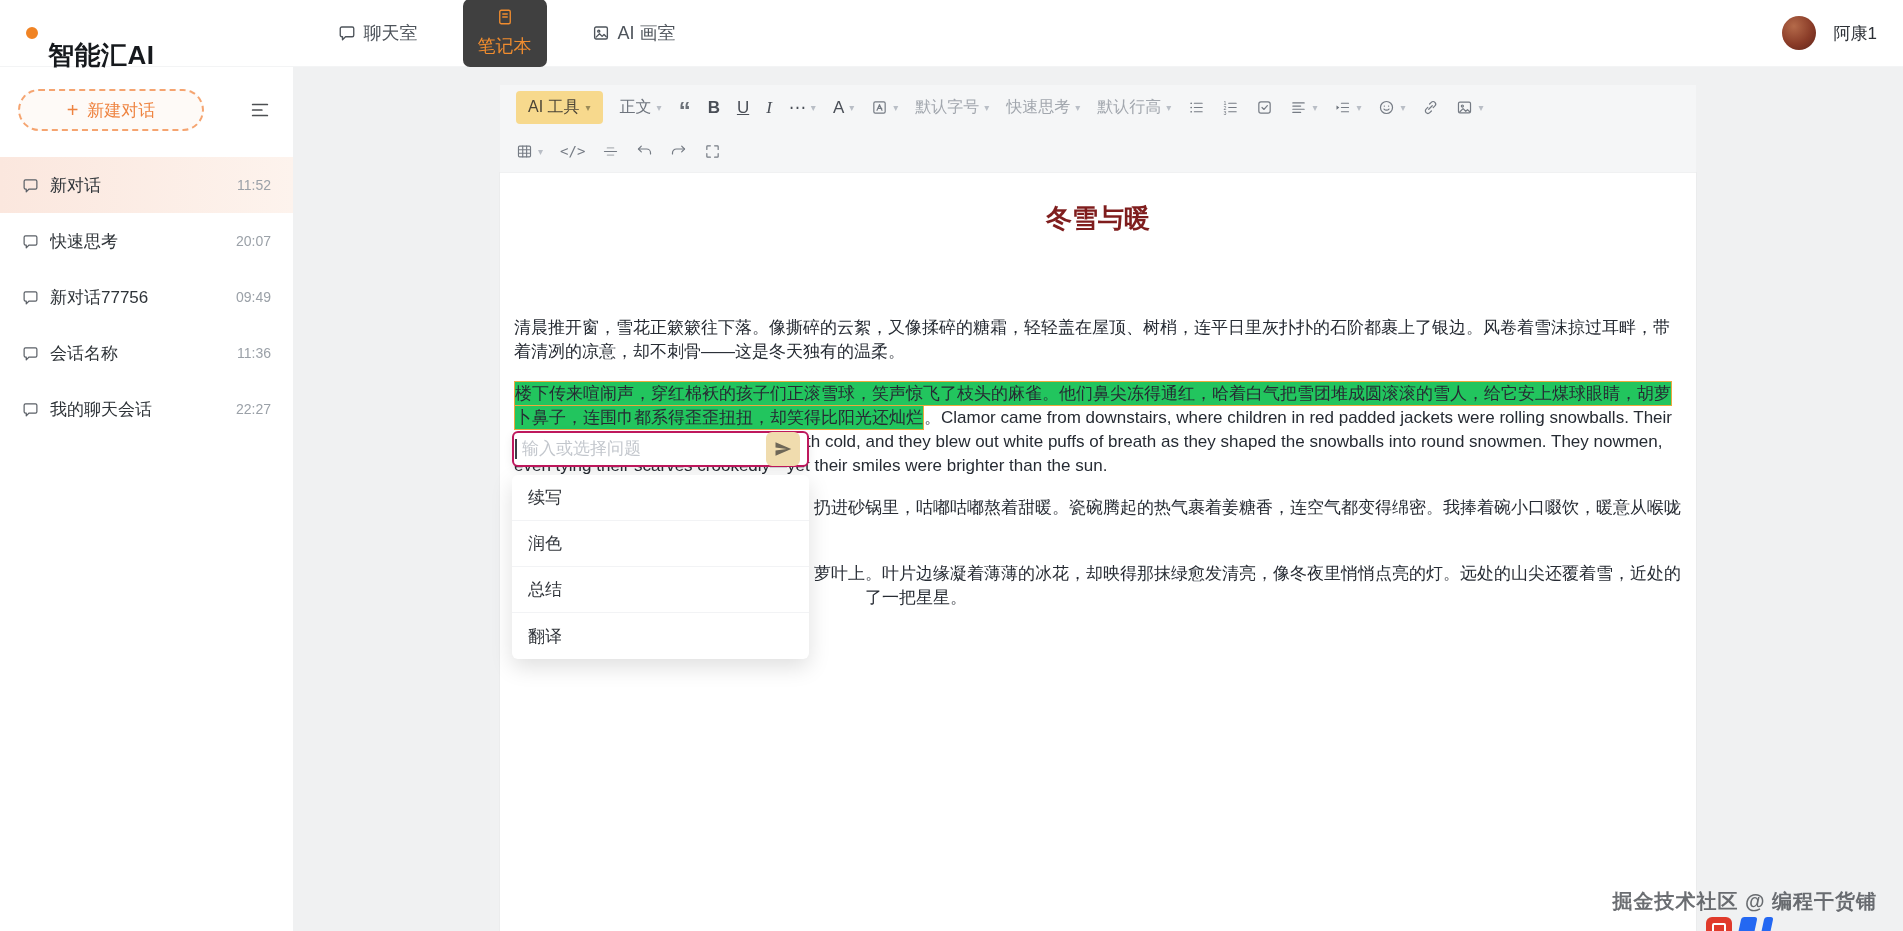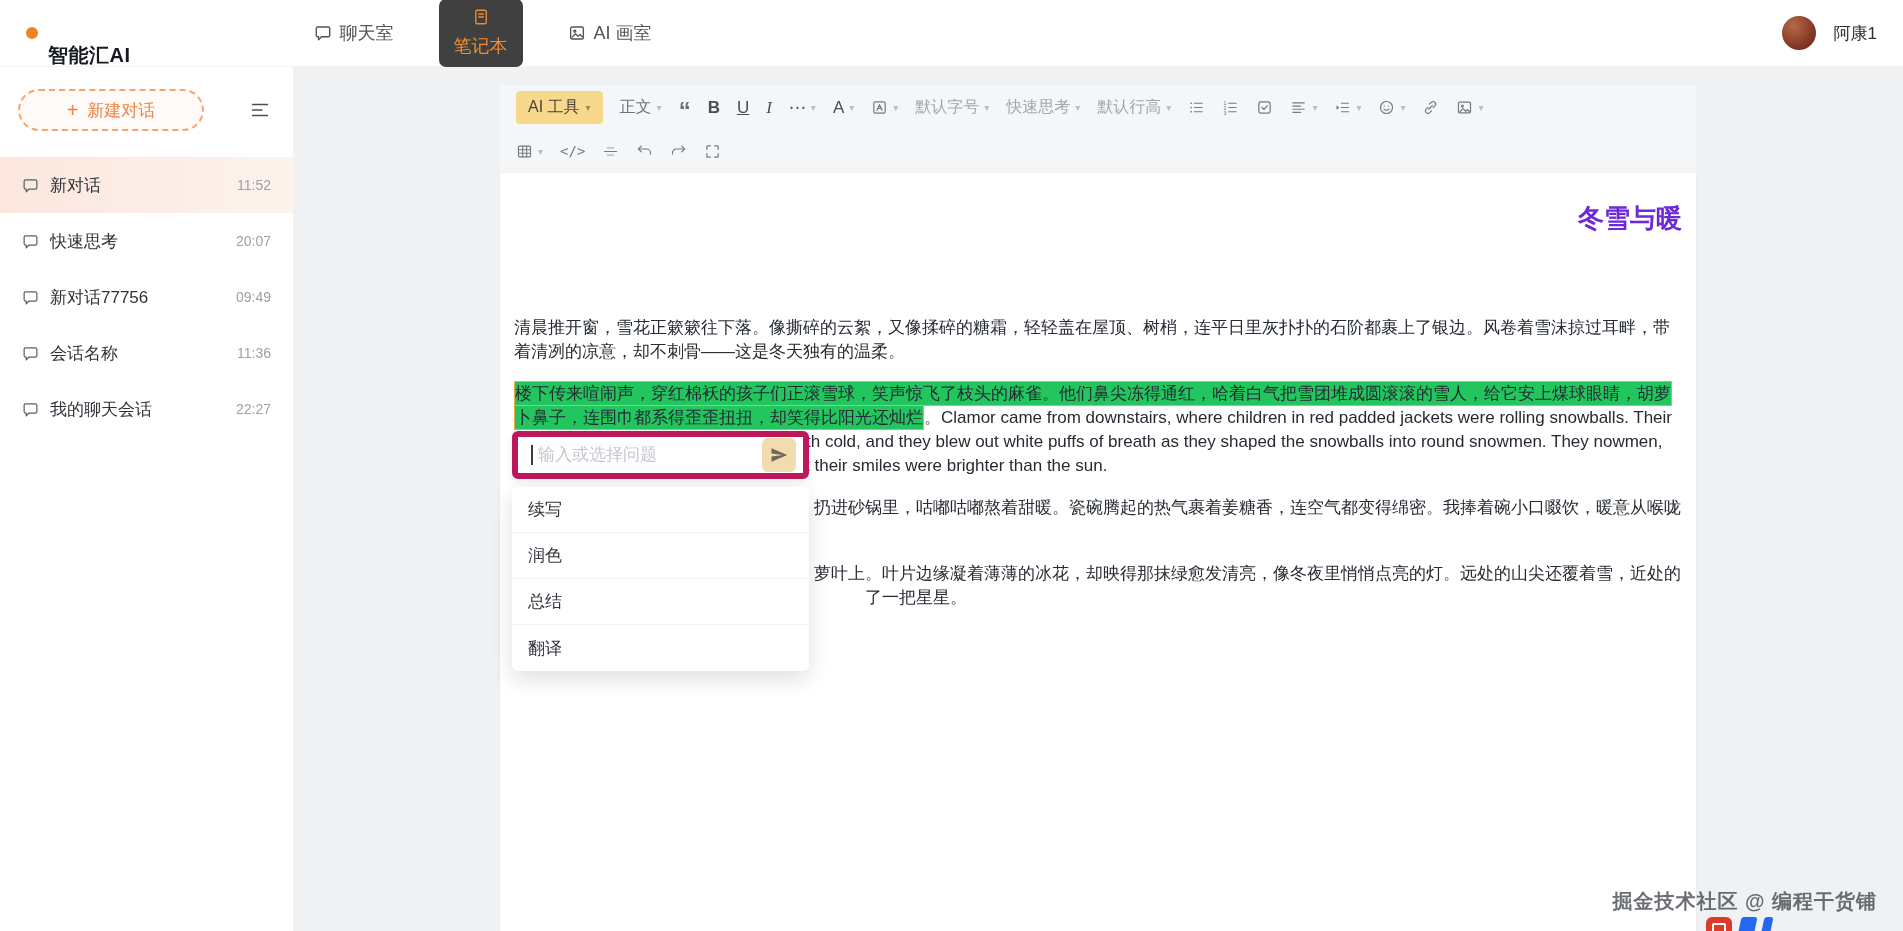--- a/index.html
+++ b/index.html
@@ -4,21 +4,21 @@
 <style>
   html,body{margin:0;padding:0;width:1903px;height:931px;overflow:hidden;
     font-family:"Liberation Sans","DejaVu Sans",sans-serif;background:#f0f1f2;cursor:default;}
   *{box-sizing:border-box;}
   .svgic{width:17px;height:17px;display:block;}
 
   
   header{position:absolute;top:0;left:0;right:0;height:67px;background:#fff;
     display:flex;align-items:center;padding:0 26px;z-index:6;border-bottom:1px solid #f3f4f5;}
   .logo{width:8px;height:8px;border:6px solid #f08324;border-radius:50%;}
-  .app-title{font-size:20px;font-weight:700;color:#16191d;margin-left:10px;letter-spacing:.5px;margin-top:44px;}
+  .app-title{font-size:26px;font-weight:700;color:#16191d;margin-left:10px;letter-spacing:.5px;margin-top:44px;}
   nav{display:flex;align-items:center;gap:30px;margin-left:168px;}
   .nav-item{display:flex;align-items:center;gap:8px;font-size:18px;color:#4e545b;
     padding:9px 15px;border-radius:7px;cursor:pointer;}
   .nav-item .svgic{width:18px;height:18px;}
   .nav-item.active{background:#404040;color:#f08c2e;flex-direction:column;}
   .user{margin-left:auto;display:flex;align-items:center;gap:18px;cursor:pointer;}
   .avatar{width:34px;height:34px;border-radius:50%;
     background:radial-gradient(circle at 35% 30%,#b46a4a 0%,#8a3c28 55%,#5f241a 100%);}
   .user-name{font-size:17px;color:#2c3036;}
 
@@ -50,31 +50,31 @@
   .ai-pill .tb-caret{color:#9b8a57;}
   .fmt{font-size:17px;color:#4a4f57;line-height:1;}
   .fmt.b{font-weight:700;}
   .fmt.u{text-decoration:underline;}
   .fmt.i{font-style:italic;font-family:"Liberation Serif",serif;}
   .quote{font-size:24px;font-weight:700;color:#6b7077;line-height:.4;margin-top:8px;}
   .codeg{font-family:"DejaVu Sans Mono",monospace;font-size:14px;color:#757b84;}
 
   
   .page{background:#fff;min-height:758px;padding:28px 14px 40px;box-shadow:0 0 0 1px rgba(0,0,0,.02);}
-  .doc-title{font-size:26px;font-weight:700;text-align:right;margin:0 0 80px;color:#6d28d9;}
+  .doc-title{font-size:26px;font-weight:700;text-align:center;margin:0 0 80px;color:#7f1d1d;}
   .page p{margin:0 0 18px;font-size:17px;line-height:24px;color:#262b33;}
   .hl{background:#22c55e;border:1px solid #eda93e;padding:2px 0;
     box-decoration-break:clone;-webkit-box-decoration-break:clone;}
   .occluded{text-indent:300px;}
   .pad-left{margin-left:300px;}
 
   
   .ai-popup{position:absolute;top:346px;left:12px;width:297px;z-index:10;}
-  .ai-input-row{height:48px;background:#fff;border:6px solid #be185d;border-radius:6px;
-    display:flex;align-items:center;padding:0 7px 0 13px;box-shadow:0 3px 10px rgba(0,0,0,.08);}
+  .ai-input-row{height:36px;background:#fff;border:2px solid #be185d;border-radius:6px;
+    display:flex;align-items:center;padding:0 7px 0 1px;box-shadow:0 3px 10px rgba(0,0,0,.08);}
   .cursor-line{width:2px;height:20px;background:#3a3f45;margin-right:3px;animation:blink 1s step-end infinite;}
   @keyframes blink{50%{opacity:0;}}
   .ai-input{border:none;outline:none;flex:1;min-width:0;font-size:17px;background:transparent;color:#2a2f36;
     font-family:"Liberation Sans","DejaVu Sans",sans-serif;}
   .ai-input::placeholder{color:#c3c7cd;}
   .send-btn{width:34px;height:34px;border:none;border-radius:6px;background:#f0dcae;
     display:flex;align-items:center;justify-content:center;cursor:pointer;flex:none;}
   .send-btn .svgic{width:18px;height:18px;}
   .ai-options{margin-top:8px;background:#fff;border-radius:6px;box-shadow:0 8px 22px rgba(0,0,0,.13);overflow:hidden;}
   .ai-option{height:46px;display:flex;align-items:center;padding:0 16px;font-size:17px;color:#30343a;

